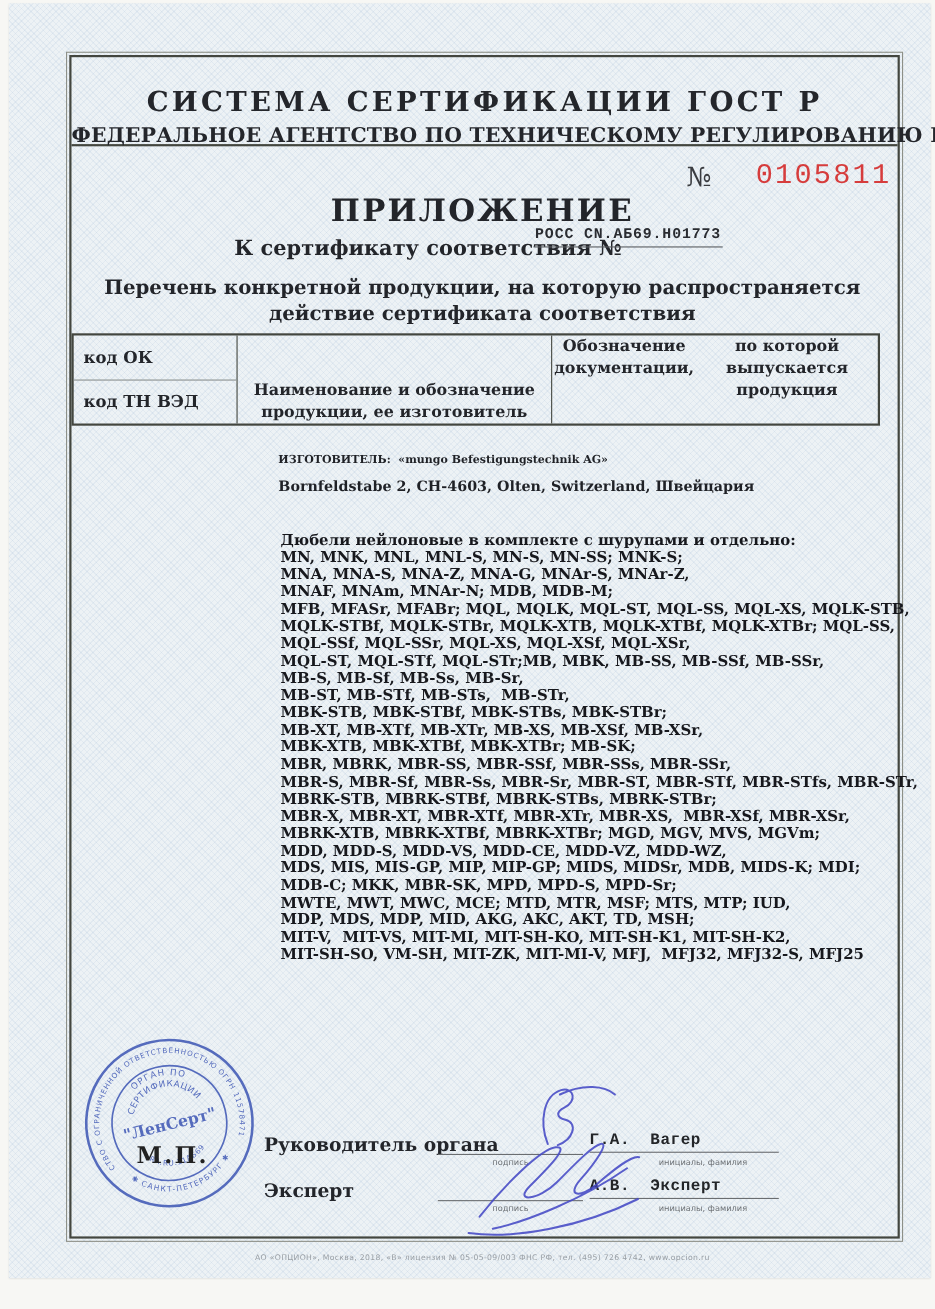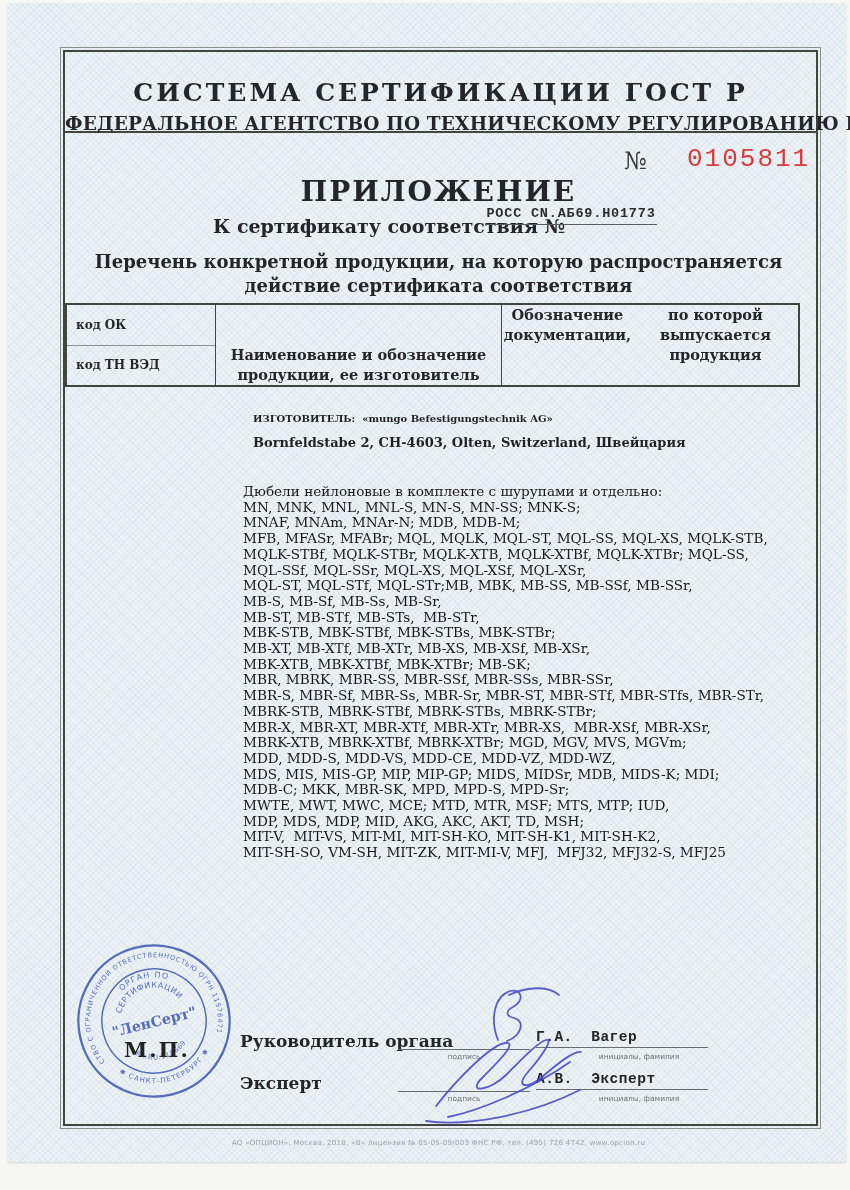--- a/index.html
+++ b/index.html
@@ -53,29 +53,29 @@
     font-size:13.5px;letter-spacing:0.8px;color:#2a2c31;font-weight:bold;white-space:nowrap;
   }
   .subtitle1{left:55px;top:248px;width:751px;text-align:center;font-size:18px;font-weight:bold;color:#23252a;white-space:nowrap;}
   .subtitle2{left:55px;top:272px;width:751px;text-align:center;font-size:18px;font-weight:bold;color:#23252a;white-space:nowrap;}
   .table{
     position:absolute;left:57px;top:300px;width:735px;height:84px;
     border:2px solid #43463f;box-sizing:border-box;
     display:flex;color:#23252a;
   }
   .t-col1{width:148px;border-right:1.5px solid #43463f;display:flex;flex-direction:column;}
-  .t-col1-row{flex:1;display:flex;align-items:center;padding-left:9px;font-size:12px;font-weight:bold;}
+  .t-col1-row{flex:1;display:flex;align-items:center;padding-left:9px;font-size:15px;font-weight:bold;}
   .t-col1-row.first{border-bottom:1px solid #8c9190;}
   .t-col2{width:285px;border-right:1.5px solid #43463f;display:flex;flex-direction:column;justify-content:flex-end;text-align:center;font-size:14.5px;font-weight:bold;line-height:20px;}
   .t-col3{flex:1;display:flex;flex-direction:row;justify-content:center;text-align:center;font-size:14.5px;font-weight:bold;line-height:20px;}
   .manuf1{left:245px;top:410px;font-size:10px;font-weight:bold;color:#1f2126;white-space:pre;}
   .manuf2{left:245px;top:432px;font-size:13px;font-weight:bold;color:#1f2126;white-space:pre;}
   .plist{
-    position:absolute;left:235px;top:481px;width:560px;
-    font-size:13.6px;font-weight:normal;color:#17181d;line-height:15.7px;
+    position:absolute;left:247px;top:481px;width:560px;
+    font-size:13.6px;font-weight:bold;color:#17181d;line-height:15.7px;
   }
   .plist div{white-space:pre;}
   .stamp-wrap{
     position:absolute;left:62px;top:934px;width:168px;height:168px;
     transform:rotate(-14deg);opacity:0.85;
   }
   .mp-label{left:116px;top:1034px;font-size:21px;font-weight:bold;color:#222;letter-spacing:2px;}
   .sig-role1{left:232px;top:1028px;font-size:17px;font-weight:bold;color:#23252a;white-space:nowrap;}
   .sig-role2{left:232px;top:1070px;font-size:17px;font-weight:bold;color:#23252a;white-space:nowrap;}
   .sig-line{border-top:1px solid #6a6d70;height:0;}
@@ -138,20 +138,21 @@
       <div>по которой выпускается продукция</div>
     </div>
   </div>
 
   <div class="abs manuf1">ИЗГОТОВИТЕЛЬ:  «mungo Befestigungstechnik AG»</div>
   <div class="abs manuf2">Bornfeldstabe 2, CH-4603, Olten, Switzerland, Швейцария</div>
 
   <div class="plist">
     <div>Дюбели нейлоновые в комплекте с шурупами и отдельно:</div>
     <div>MN, MNK, MNL, MNL-S, MN-S, MN-SS; MNK-S;</div>
+    <div>MNA, MNA-S, MNA-Z, MNA-G, MNAr-S, MNAr-Z,</div>
     <div>MNAF, MNAm, MNAr-N; MDB, MDB-M;</div>
     <div>MFB, MFASr, MFABr; MQL, MQLK, MQL-ST, MQL-SS, MQL-XS, MQLK-STB,</div>
     <div>MQLK-STBf, MQLK-STBr, MQLK-XTB, MQLK-XTBf, MQLK-XTBr; MQL-SS,</div>
     <div>MQL-SSf, MQL-SSr, MQL-XS, MQL-XSf, MQL-XSr,</div>
     <div>MQL-ST, MQL-STf, MQL-STr;MB, MBK, MB-SS, MB-SSf, MB-SSr,</div>
     <div>MB-S, MB-Sf, MB-Ss, MB-Sr,</div>
     <div>MB-ST, MB-STf, MB-STs,  MB-STr,</div>
     <div>MBK-STB, MBK-STBf, MBK-STBs, MBK-STBr;</div>
     <div>MB-XT, MB-XTf, MB-XTr, MB-XS, MB-XSf, MB-XSr,</div>
     <div>MBK-XTB, MBK-XTBf, MBK-XTBr; MB-SK;</div>

